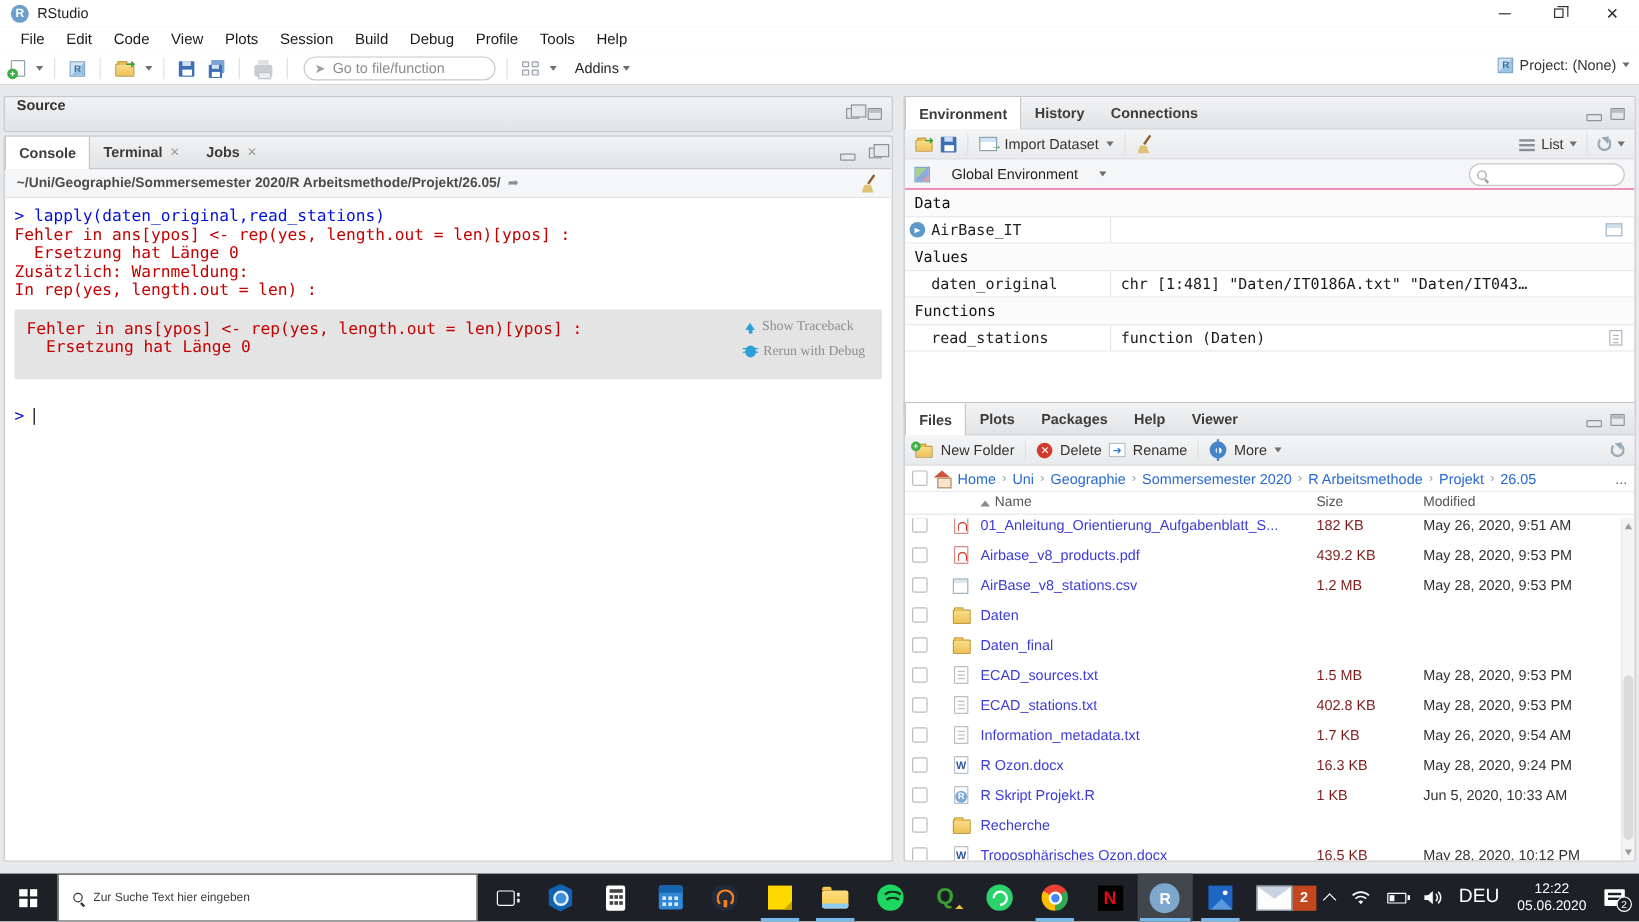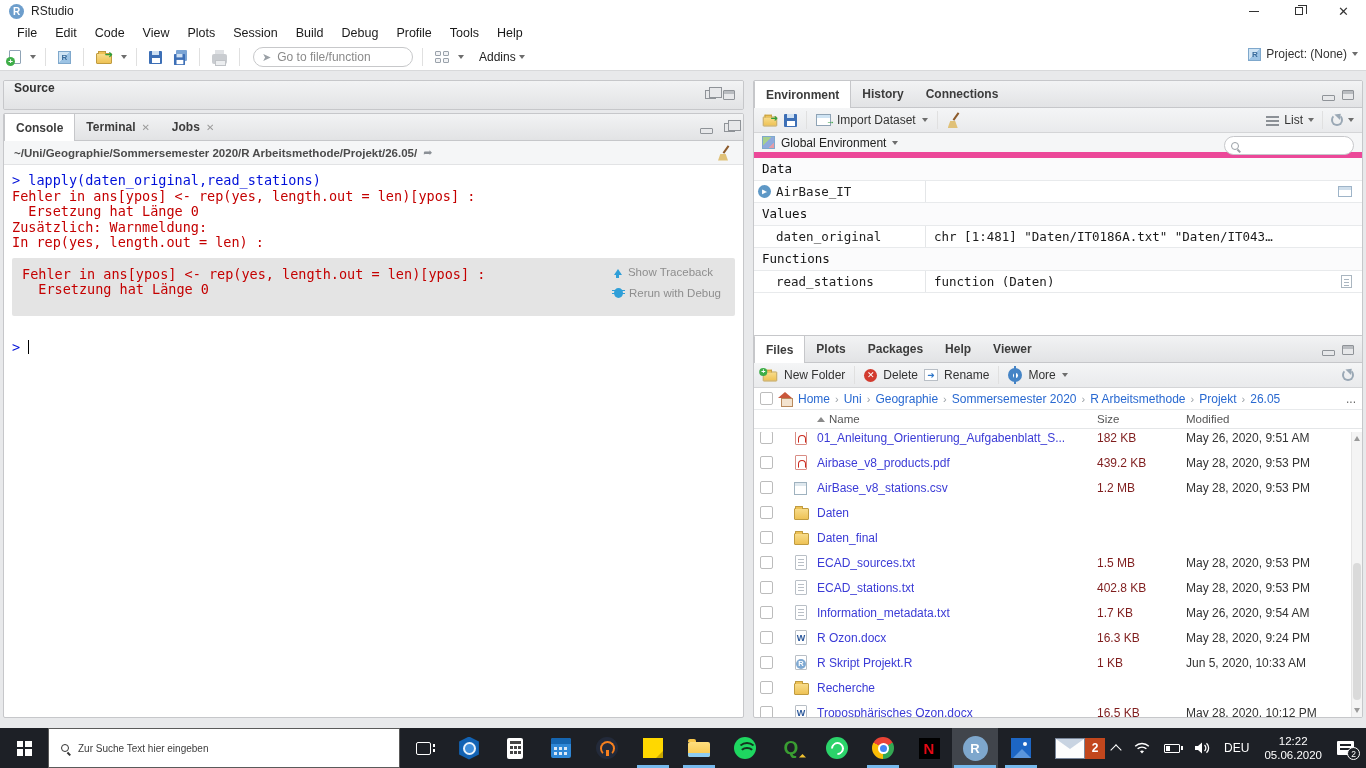--- a/index.html
+++ b/index.html
@@ -57,21 +57,21 @@
   #err-box{margin-top:7px;background:#e4e4e4;border-radius:2px;padding:9px 10px;position:relative;height:58px}
   #err-actions{position:absolute;right:14px;top:8px;display:flex;flex-direction:column;gap:9px}
   .err-link{display:flex;align-items:center;gap:6px;color:#8e8e8e;font-size:11.5px}
   #prompt-row{margin-top:24px;display:flex;align-items:center}
   #cursor{width:1px;height:14px;background:#000;margin-left:8px}
 
   
   #env-panel{left:753px;top:80px;width:610px;height:266px}
   .mini-toolbar{height:25px;background:linear-gradient(#f4f5f6,#e9eaec);border-bottom:1px solid #d4d5d7;display:flex;align-items:center;padding:0 8px;gap:6px;position:relative}
   .mt-label{font-size:12px;color:#333}
-  #scope-row{height:25px;background:#f5f6f7;border-bottom:6px solid #ec4899;display:flex;align-items:center;padding:0 8px;gap:6px;position:relative}
+  #scope-row{height:25px;background:#f5f6f7;border-bottom:1px solid #ec4899;display:flex;align-items:center;padding:0 8px;gap:18px;position:relative}
   #env-search{position:absolute;right:8px;top:3px;width:130px;height:19px;border:1px solid #c6c7ca;border-radius:10px;background:#fff;display:flex;align-items:center;padding:0 6px;gap:4px}
   #env-search input{border:none;outline:none;width:100px;font-size:11px;background:transparent}
   .env-row{height:22.5px;display:flex;align-items:center;border-bottom:1px solid #e8eaec;font-size:12.5px}
   .env-section{padding-left:8px;background:#fbfbfc;color:#111}
   .env-name{width:172px;padding-left:22px;position:relative;border-right:1px solid #e4e6e8;height:100%;display:flex;align-items:center}
   .env-val{flex:1;padding-left:8px;color:#1a1a1a;white-space:pre;overflow:hidden}
   .env-icon-right{position:absolute;right:10px}
   .expander{position:absolute;left:4px;width:13px;height:13px;border-radius:50%;background:#5e98c6;color:#fff;font-size:8px;line-height:13px;text-align:center}
   #env-hscroll{position:absolute;bottom:0;left:0;right:0;height:10px;background:#f3f3f3;border-top:1px solid #e2e2e2}
 
@@ -215,21 +215,21 @@
   #tray{margin-left:auto;display:flex;align-items:center;gap:0;color:#fff}
   .tray-item{height:40px;display:flex;align-items:center;justify-content:center;padding:0 7px}
   #mail-item{gap:0;padding-right:0}
   .g-mail{width:30px;height:21px;background:#fdfdfd;border:1px solid #7a8699;position:relative}
   .g-mail:before{content:"";position:absolute;left:0;top:0;width:0;height:0;border-left:14px solid transparent;border-right:14px solid transparent;border-top:10px solid #c9d4e2}
   .mail-badge{width:20px;height:21px;background:#c2471d;color:#fff;font-size:12px;font-weight:bold;display:flex;align-items:center;justify-content:center}
   .g-chevron{width:8px;height:8px;border-left:1.5px solid #fff;border-top:1.5px solid #fff;transform:rotate(45deg);margin-top:3px}
   .g-batt{width:16px;height:9px;border:1.5px solid #fff;border-radius:1px;position:relative}
   .g-batt:before{content:"";position:absolute;right:-4px;top:1.5px;width:2px;height:4px;background:#fff}
   .g-batt:after{content:"";position:absolute;left:1px;top:1px;width:4px;height:5px;background:#fff}
-  .g-lang{font-size:12px;color:#fff}
+  .g-lang{font-size:16px;color:#fff}
   #clock{display:flex;flex-direction:column;align-items:center;justify-content:center;font-size:11.5px;line-height:14px;padding:0 8px}
   .g-notif{width:17px;height:14px;background:#fff;border-radius:1px;position:relative}
   .g-notif:before{content:"";position:absolute;left:3px;top:3px;width:11px;height:1.5px;background:#1d2026;box-shadow:0 4px 0 #1d2026}
   .notif-badge{position:absolute;right:-6px;bottom:-5px;width:13px;height:13px;border-radius:50%;background:#1d2026;border:1px solid #fff;color:#fff;font-size:8.5px;text-align:center;line-height:12px}
 </style>
 </head>
 <body>
 
 <div id="titlebar">
   <span class="rlogo">R</span>
@@ -351,21 +351,21 @@
   </div>
   <div id="console-body" class="mono">
     <div class="cline c-in">&gt; lapply(daten_original,read_stations)</div>
     <div class="cline c-err">Fehler in ans[ypos] &lt;- rep(yes, length.out = len)[ypos] : </div>
     <div class="cline c-err">  Ersetzung hat Länge 0</div>
     <div class="cline c-err">Zusätzlich: Warnmeldung:</div>
     <div class="cline c-err">In rep(yes, length.out = len) :</div>
     <div id="err-box">
       <div class="cline c-err">Fehler in ans[ypos] &lt;- rep(yes, length.out = len)[ypos] : </div>
       <div class="cline c-err">  Ersetzung hat Länge 0</div>
-      <div id="err-actions" style="font-family:Liberation Sans, sans-serif">
+      <div id="err-actions" style="font-family:Liberation Serif, serif">
         <span class="err-link">
           <span class="ic-up"></span>
           <span>Show Traceback</span>
         </span>
         <span class="err-link">
           <span class="ic-bug"></span>
           <span>Rerun with Debug</span>
         </span>
       </div>
     </div>

